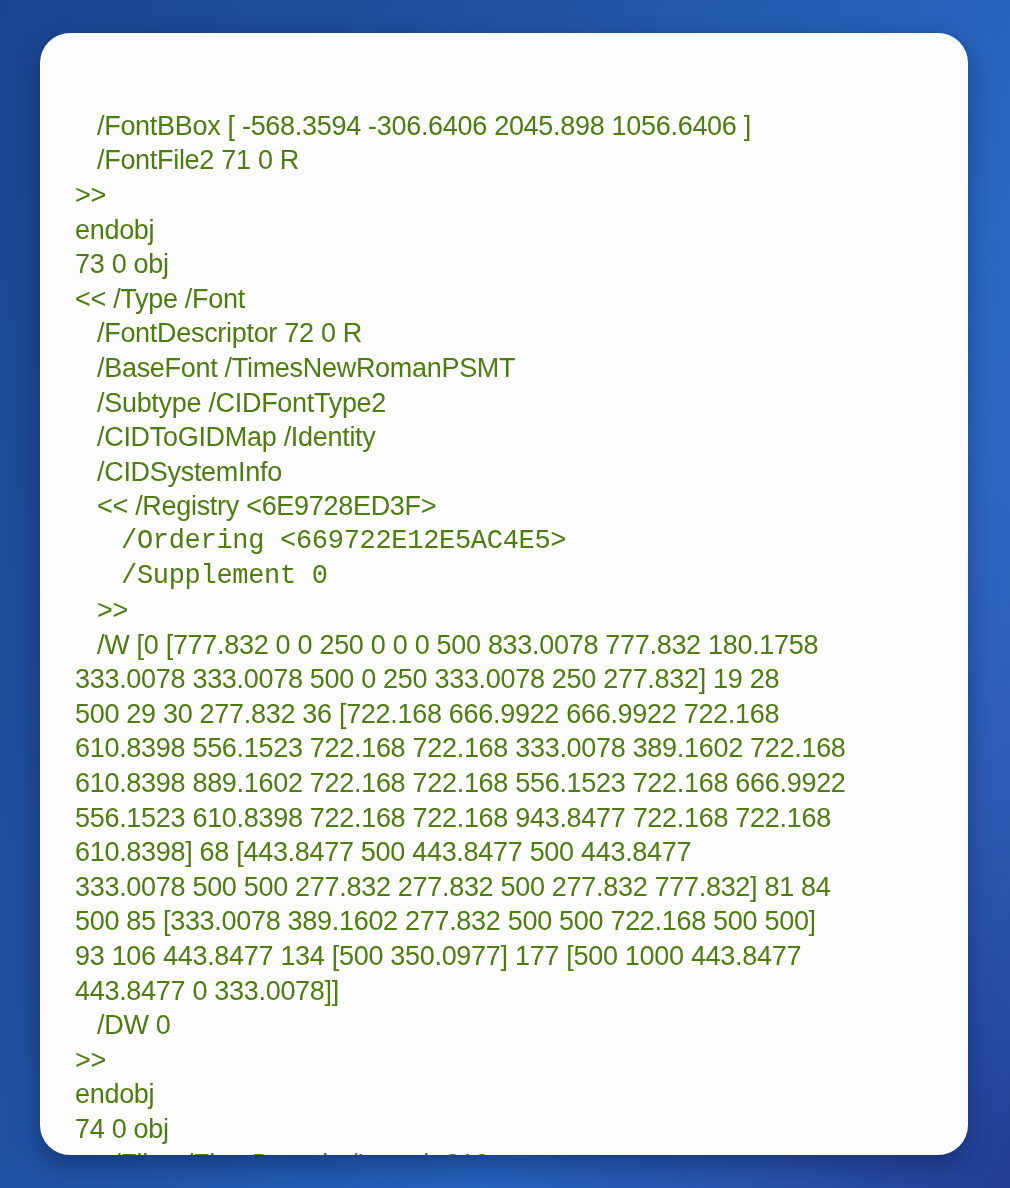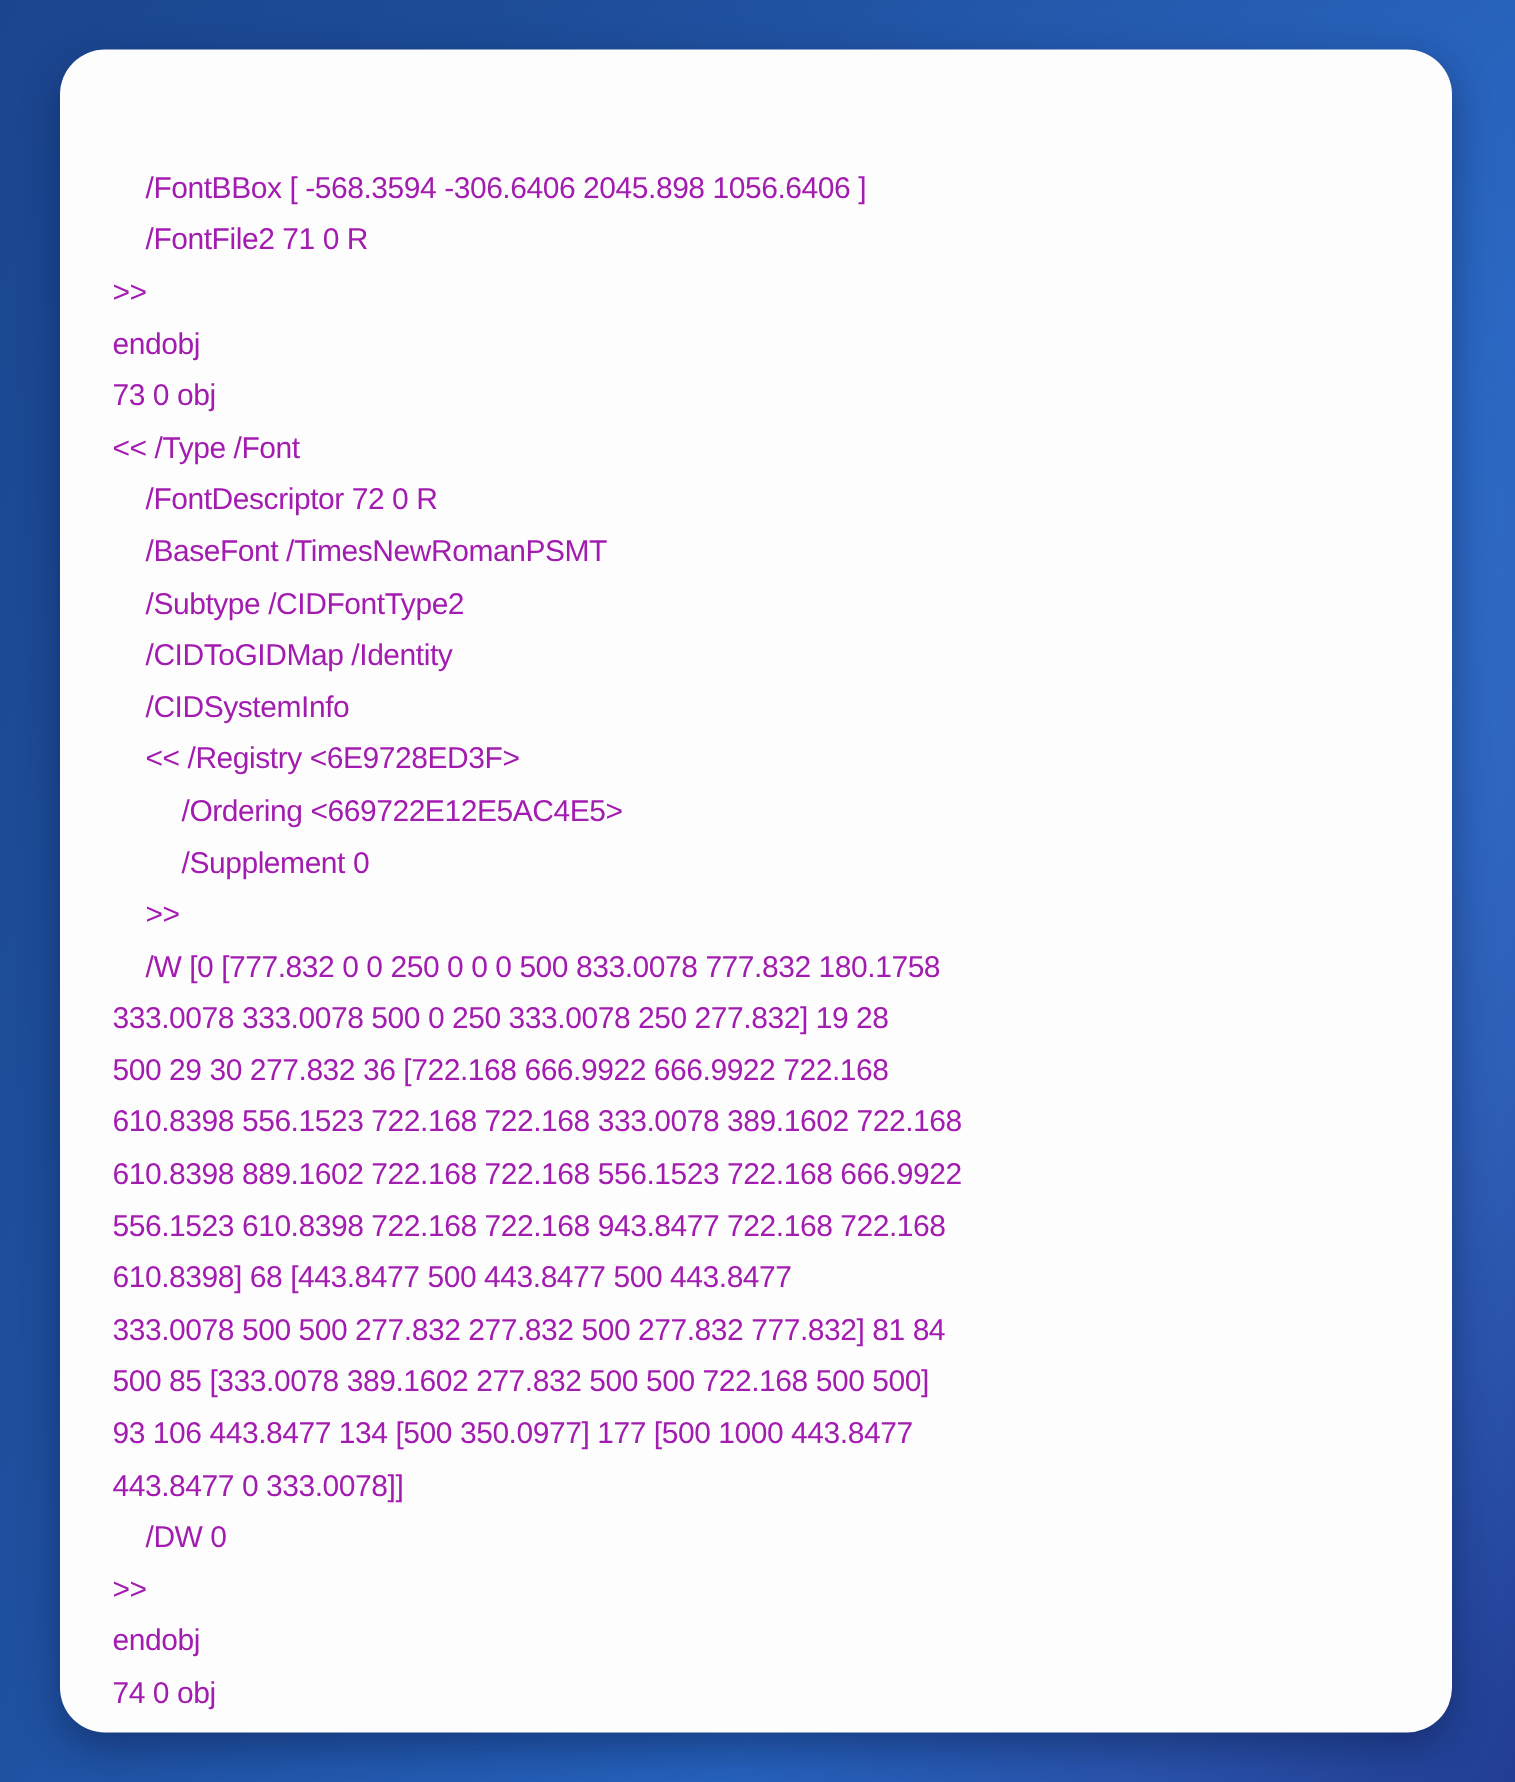--- a/index.html
+++ b/index.html
@@ -27,30 +27,30 @@
     width: 928px;
     height: 1122px;
     background: #fdfdfe;
     border-radius: 30px;
     box-shadow: 0 10px 26px rgba(8, 22, 66, 0.45);
     overflow: hidden;
   }
   .code-scroll {
     margin-top: -28px;
     padding: 0 28px 0 35px;
-    font-size: 20px;
+    font-size: 27px;
     line-height: 34.6px;
     letter-spacing: -0.3px;
-    color: #a21caf;
+    color: #4d7c0f;
     white-space: pre-wrap;
     word-break: break-word;
   }
   .code-line { min-height: 34.6px; }
   .code-line.i1 { padding-left: 22px; }
-  .code-line.i2 { padding-left: 46px; }
+  .code-line.i2 { padding-left: 46px; font-family: Liberation Mono, monospace; }
 </style>
 </head>
 <body>
 
 <div class="desktop">
   <div class="doc-card">
     <div class="code-scroll">
       
     <div class="code-line i1">/FontBBox [ -568.3594 -306.6406 2045.898 1056.6406 ]</div><div class="code-line i1">/FontFile2 71 0 R</div><div class="code-line">&gt;&gt;</div><div class="code-line">endobj</div><div class="code-line">73 0 obj</div><div class="code-line">&lt;&lt; /Type /Font</div><div class="code-line i1">/FontDescriptor 72 0 R</div><div class="code-line i1">/BaseFont /TimesNewRomanPSMT</div><div class="code-line i1">/Subtype /CIDFontType2</div><div class="code-line i1">/CIDToGIDMap /Identity</div><div class="code-line i1">/CIDSystemInfo</div><div class="code-line i1">&lt;&lt; /Registry &lt;6E9728ED3F&gt;</div><div class="code-line i2">/Ordering &lt;669722E12E5AC4E5&gt;</div><div class="code-line i2">/Supplement 0</div><div class="code-line i1">&gt;&gt;</div><div class="code-line i1">/W [0 [777.832 0 0 250 0 0 0 500 833.0078 777.832 180.1758</div><div class="code-line">333.0078 333.0078 500 0 250 333.0078 250 277.832] 19 28</div><div class="code-line">500 29 30 277.832 36 [722.168 666.9922 666.9922 722.168</div><div class="code-line">610.8398 556.1523 722.168 722.168 333.0078 389.1602 722.168</div><div class="code-line">610.8398 889.1602 722.168 722.168 556.1523 722.168 666.9922</div><div class="code-line">556.1523 610.8398 722.168 722.168 943.8477 722.168 722.168</div><div class="code-line">610.8398] 68 [443.8477 500 443.8477 500 443.8477</div><div class="code-line">333.0078 500 500 277.832 277.832 500 277.832 777.832] 81 84</div><div class="code-line">500 85 [333.0078 389.1602 277.832 500 500 722.168 500 500]</div><div class="code-line">93 106 443.8477 134 [500 350.0977] 177 [500 1000 443.8477</div><div class="code-line">443.8477 0 333.0078]]</div><div class="code-line i1">/DW 0</div><div class="code-line">&gt;&gt;</div><div class="code-line">endobj</div><div class="code-line">74 0 obj</div><div class="code-line">&lt;&lt; /Filter /FlateDecode /Length 310 &gt;&gt;</div></div>
   </div>

